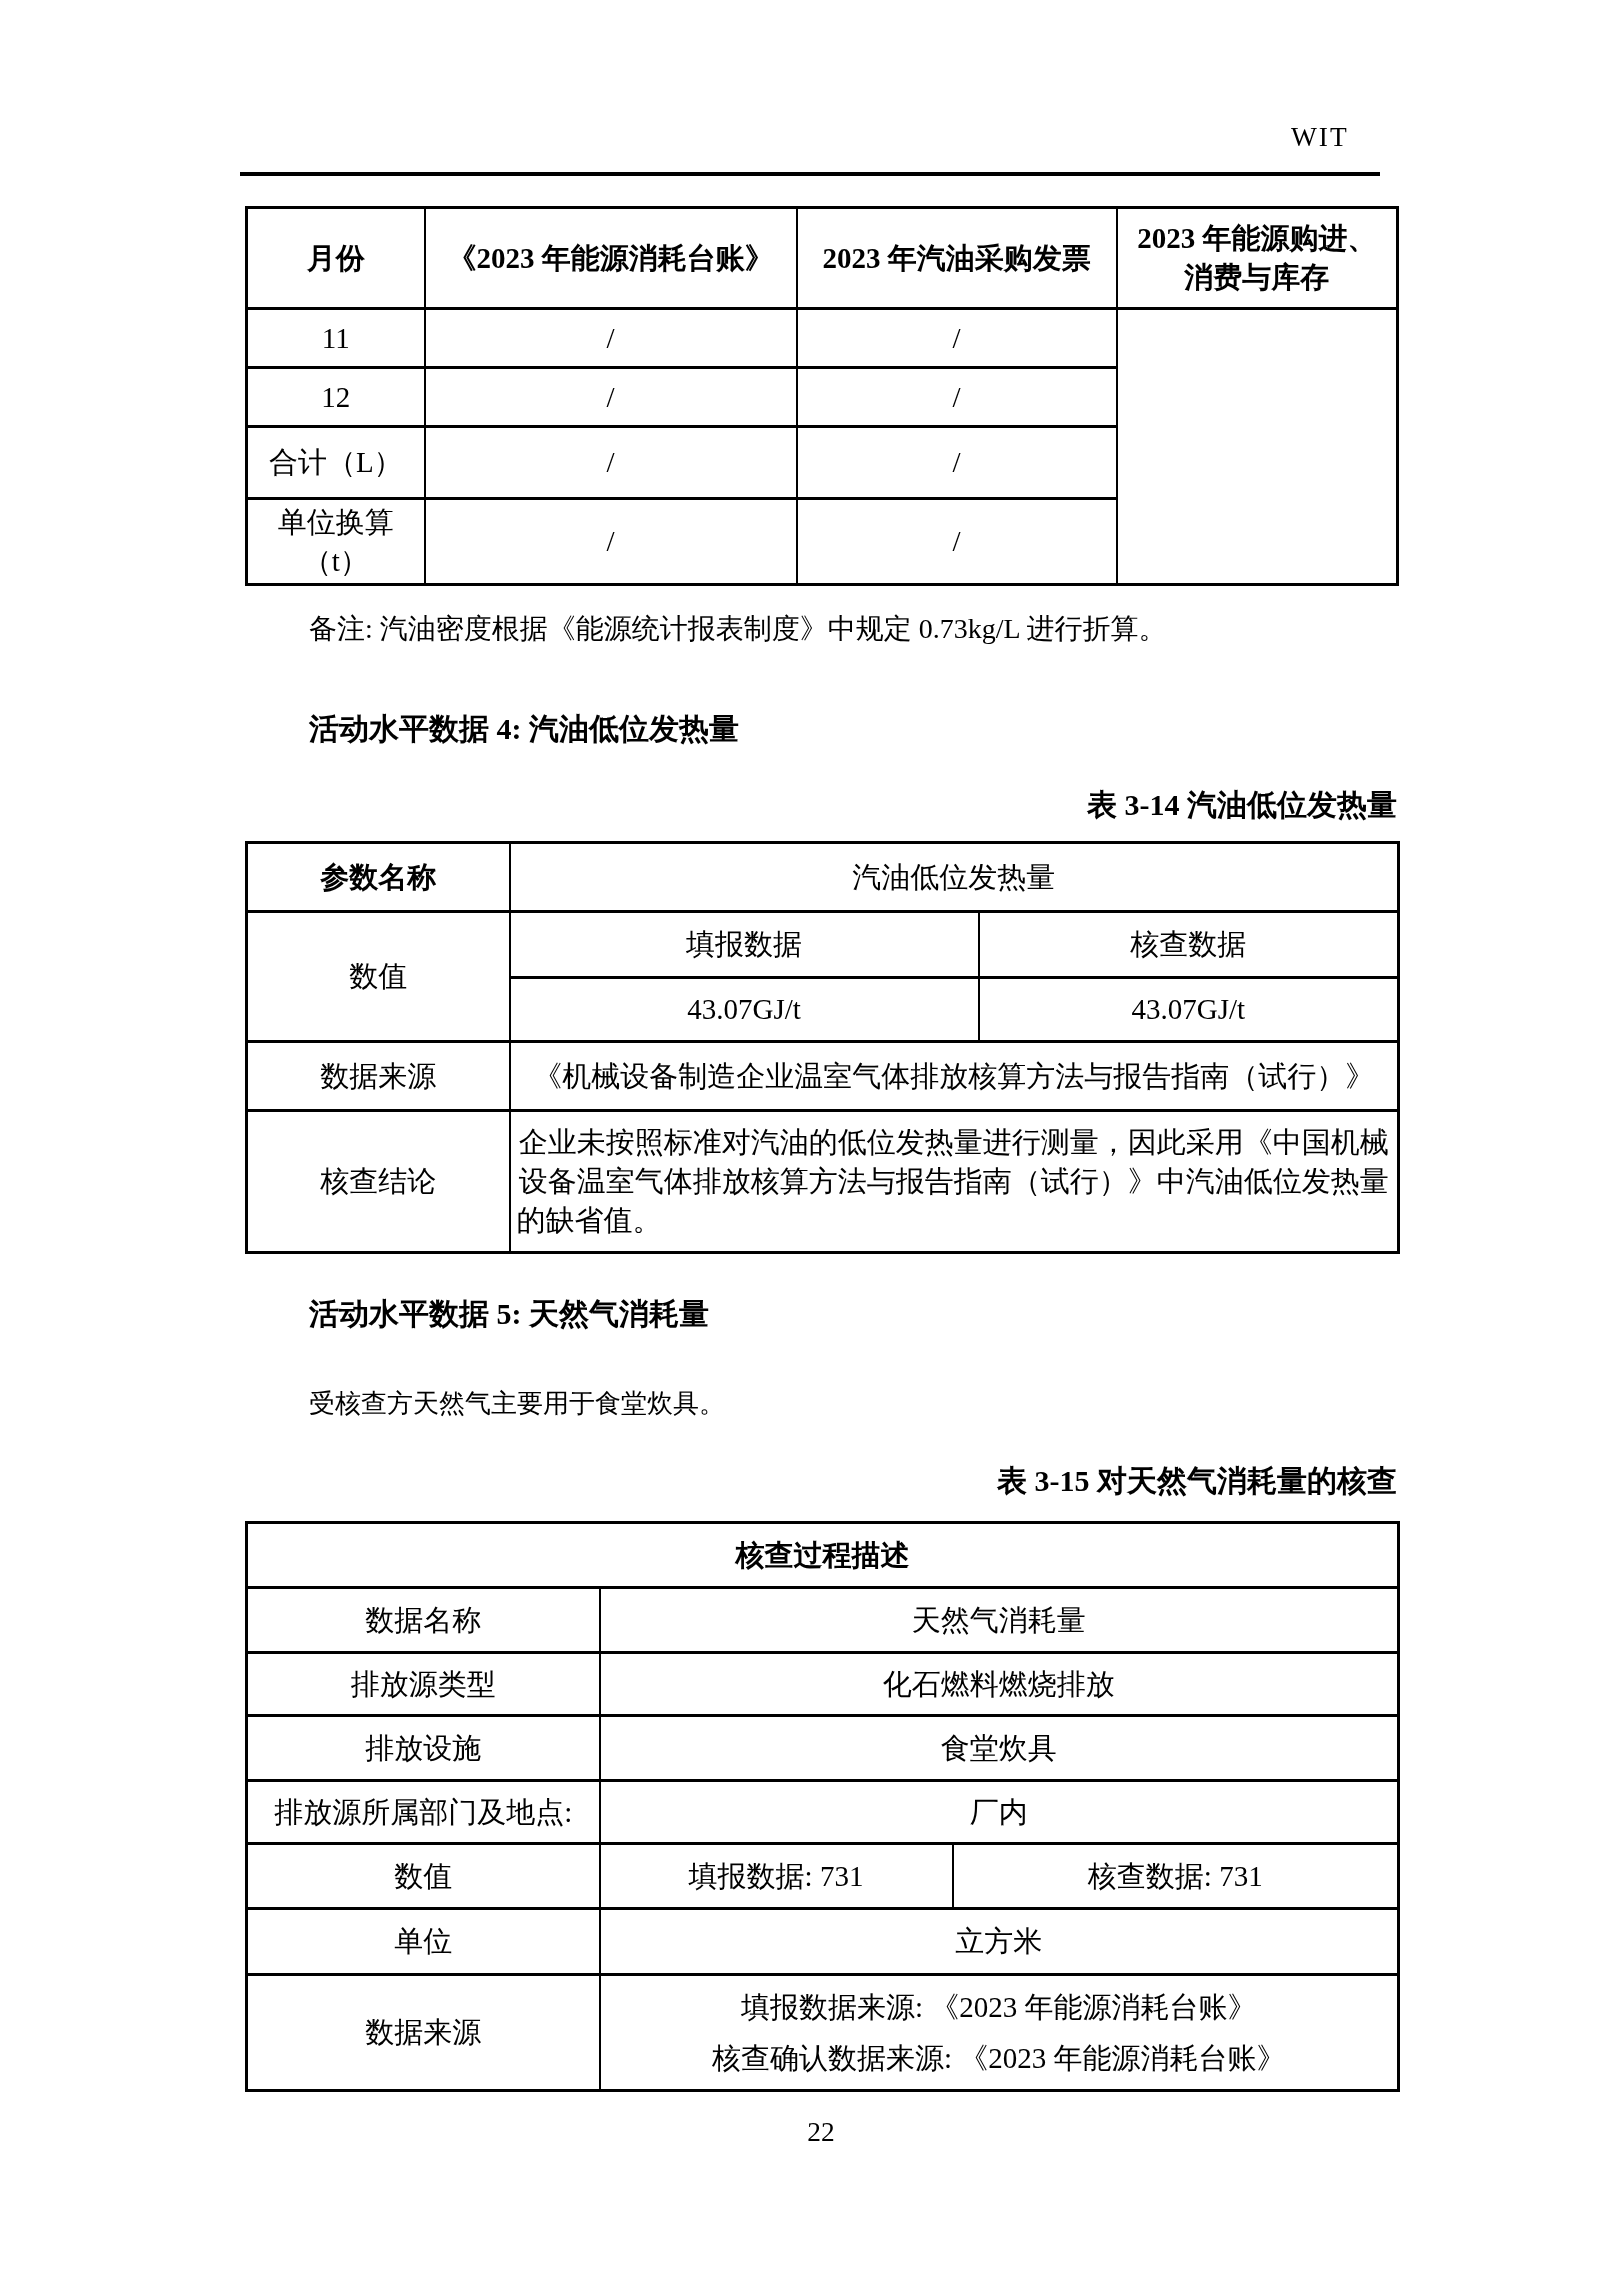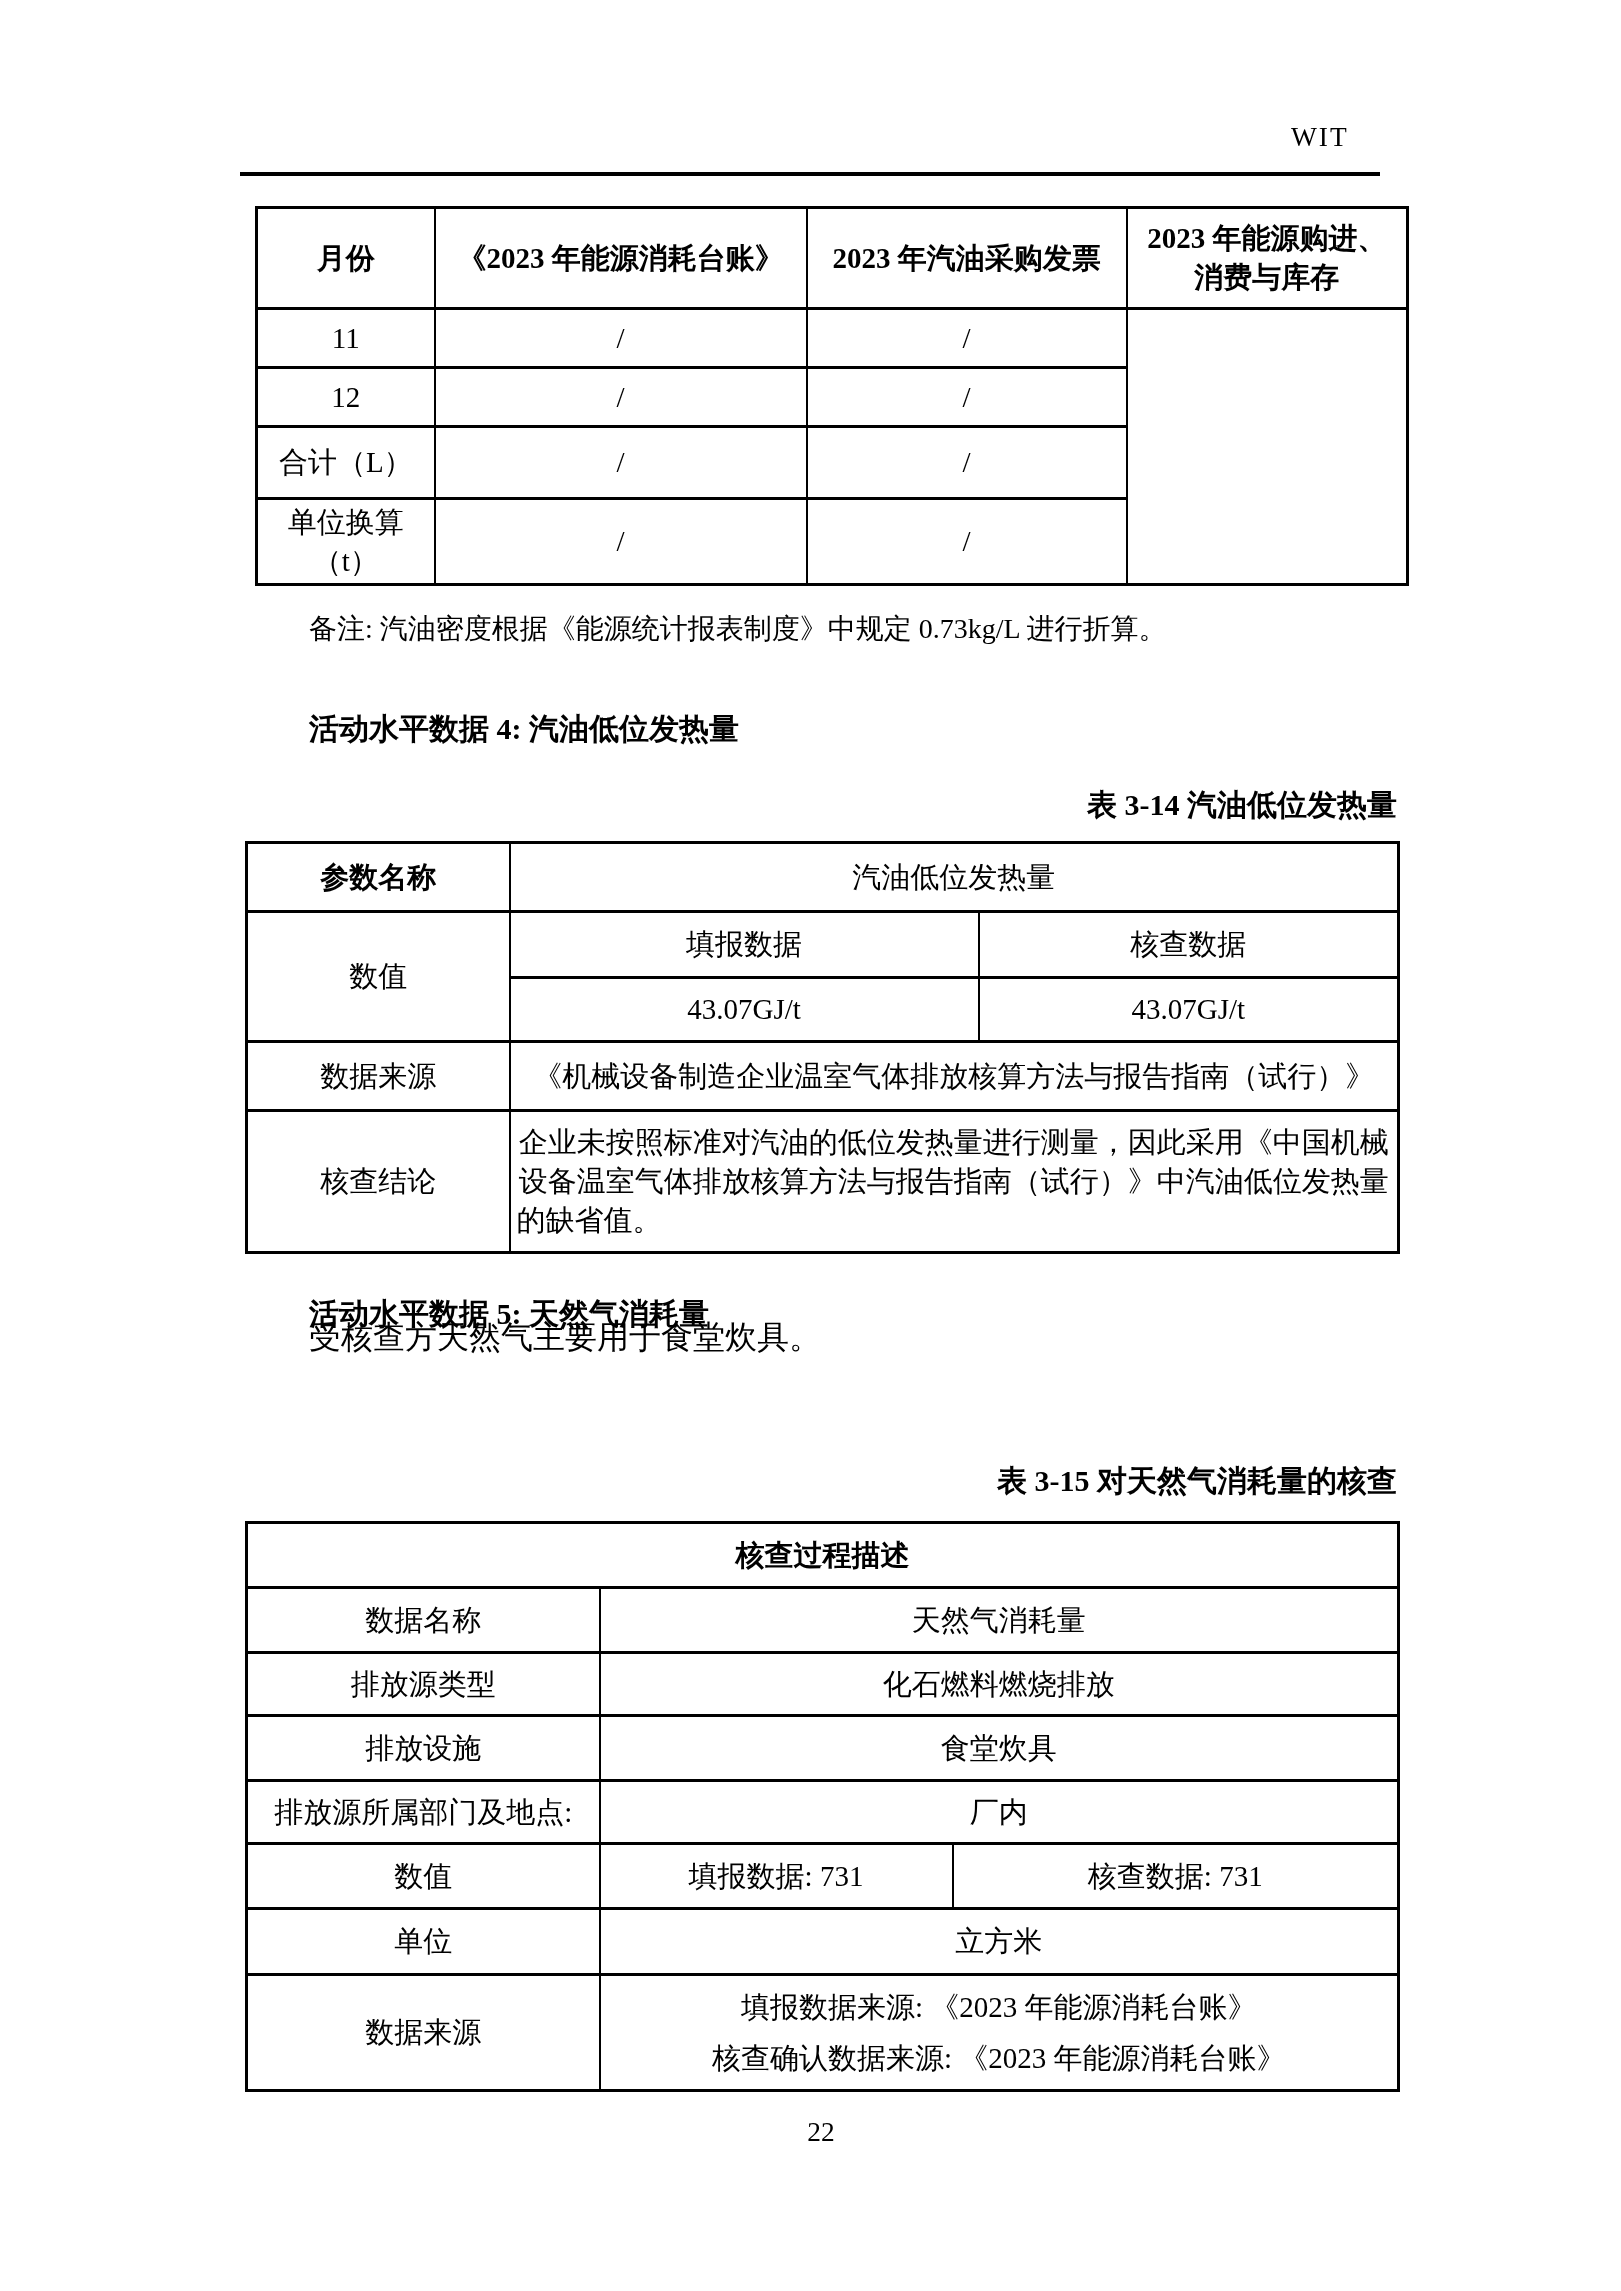--- a/index.html
+++ b/index.html
@@ -28,39 +28,39 @@
   }
   td.bold{font-weight:bold;}
   td.thin-b{border-bottom-width:2px;font-family:Liberation Serif, serif;}
   td.thin-t{border-top-width:2px;}
   td.tleft{text-align:left;}
   .pad-l{padding-left:25.5px;}
 
   .note{left:309px;top:610px;font-size:28px;white-space:nowrap;}
   .sec-heading{left:309px;top:0;font-size:30px;font-weight:bold;white-space:nowrap;}
   .tbl-title{left:245px;width:1152px;top:0;text-align:right;font-size:30px;font-weight:bold;}
-  .para{left:309px;top:1316px;font-size:32px;white-space:nowrap;}
+  .para{left:309px;top:1386px;font-size:26px;white-space:nowrap;}
   .pageno{left:245px;width:1152px;top:2117px;text-align:center;font-size:27.4px;}
 
   .twoline{line-height:43px;}
   .just{
     text-align:justify;text-align-last:left;
     padding:9.8px 17.6px 9.8px 15.7px;line-height:44px;
   }
   .src-lines div{line-height:51px;}
 </style>
 </head>
 <body>
 
 <div class="page">
 
   <div class="abs hdr-right">WIT</div>
   <div class="abs hdr-rule"></div>
 
-  <table class="doc abs" style="left:255px;top:206px;width:1152px;">
+  <table class="doc abs" style="left:245px;top:206px;width:1152px;">
     <colgroup>
         <col style="width:178px">
         <col style="width:372px">
         <col style="width:320px">
         <col style="width:281px">
       </colgroup>
     <tbody>
         <tr style="height:101px">
       <td class="bold">月份</td>
       <td class="bold">《2023 年能源消耗台账》</td>

